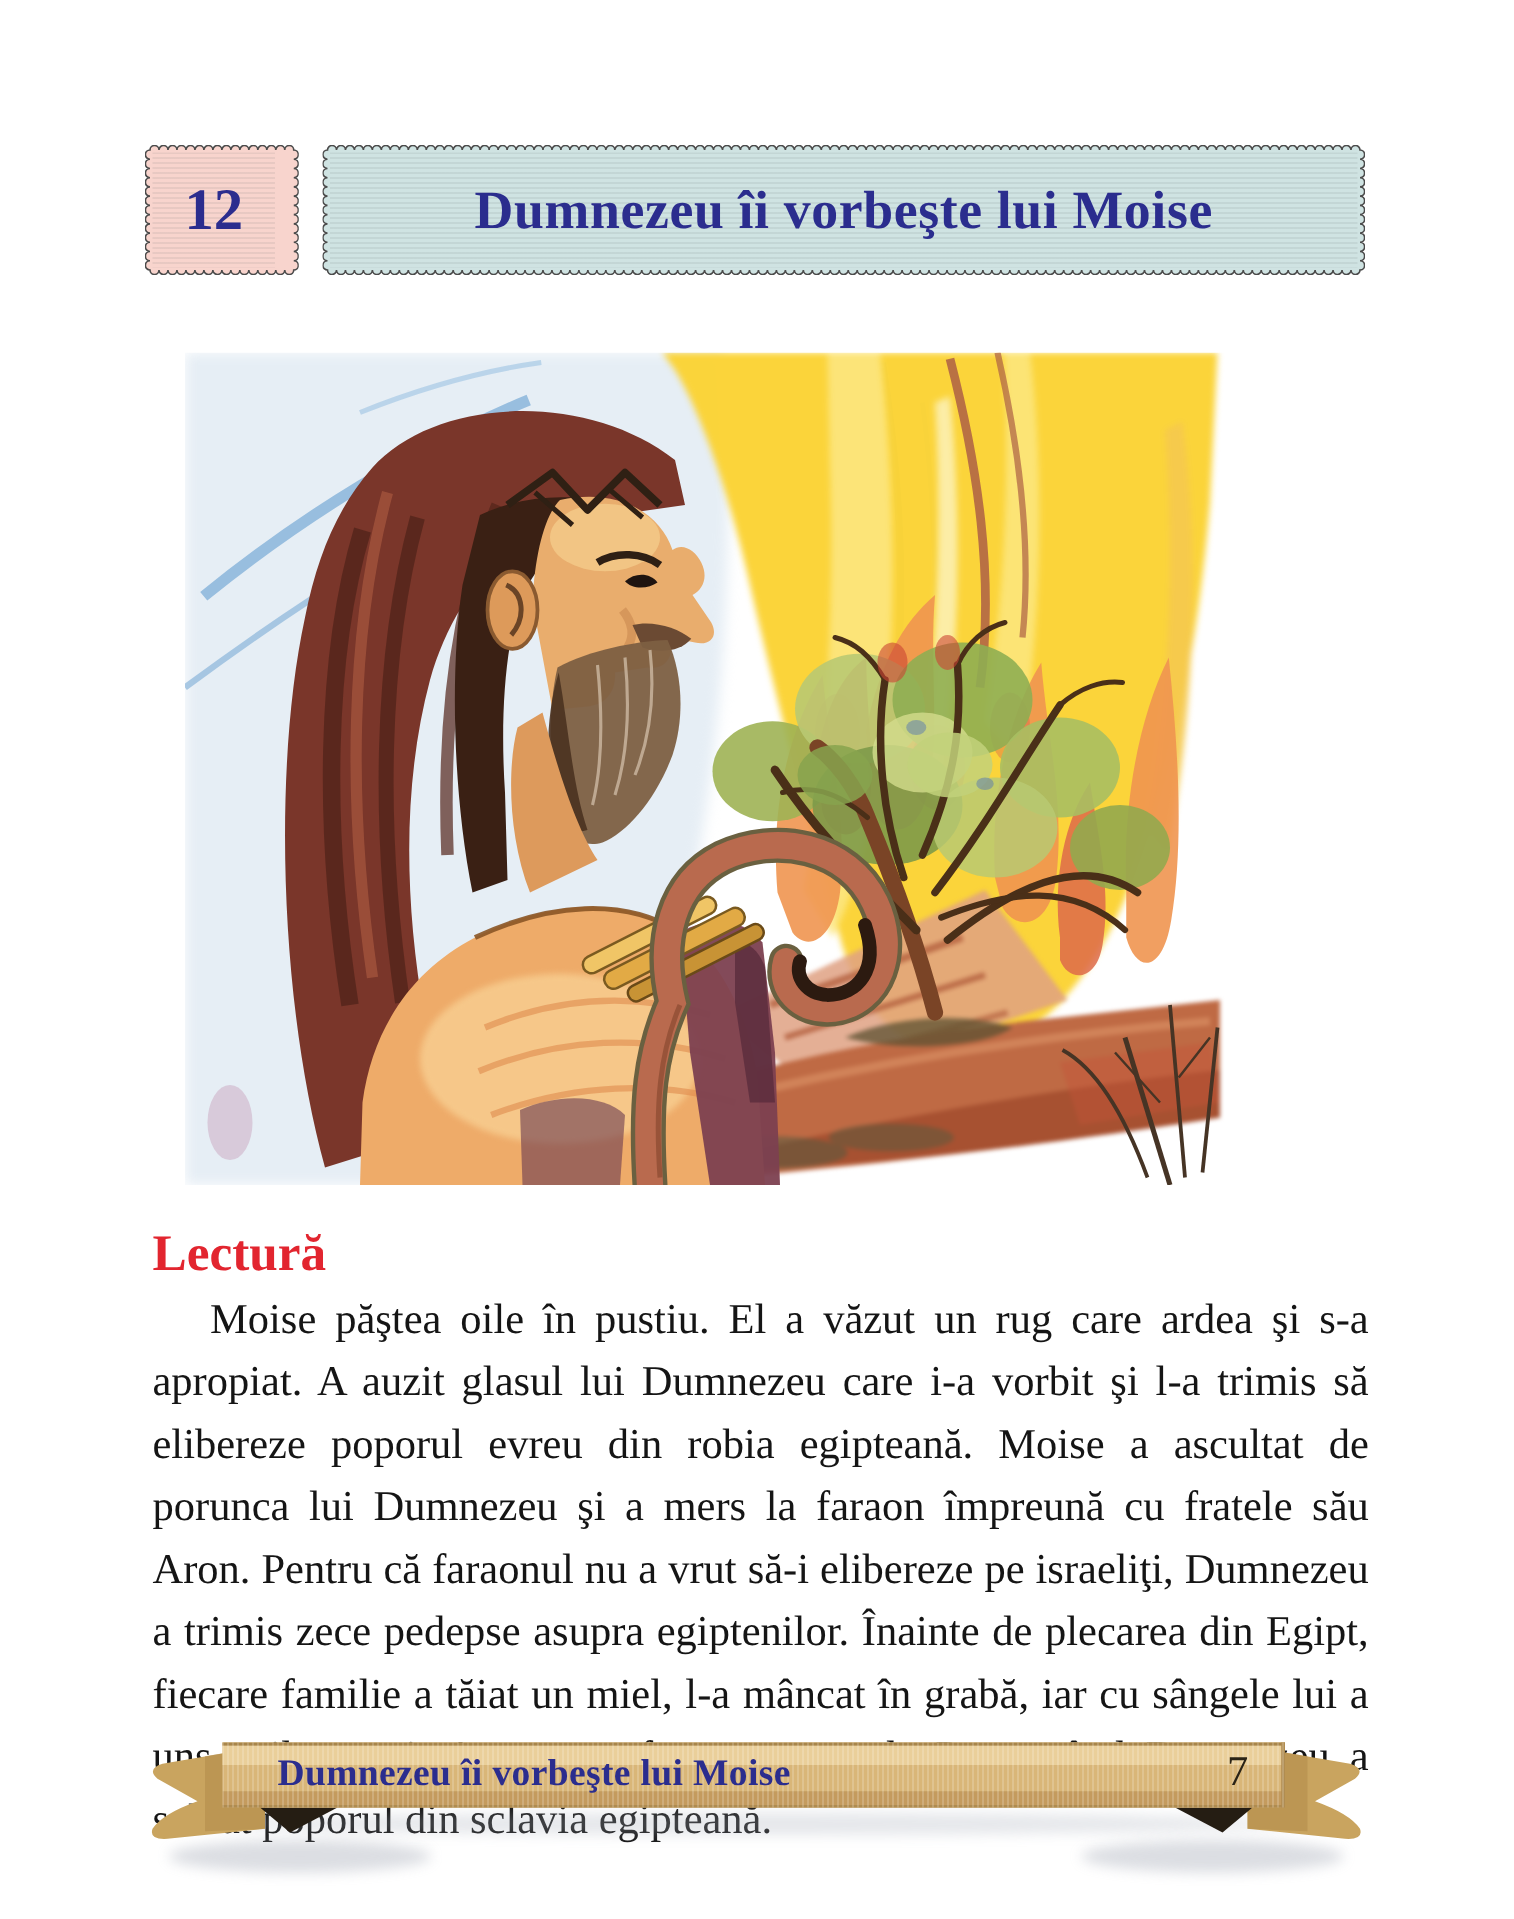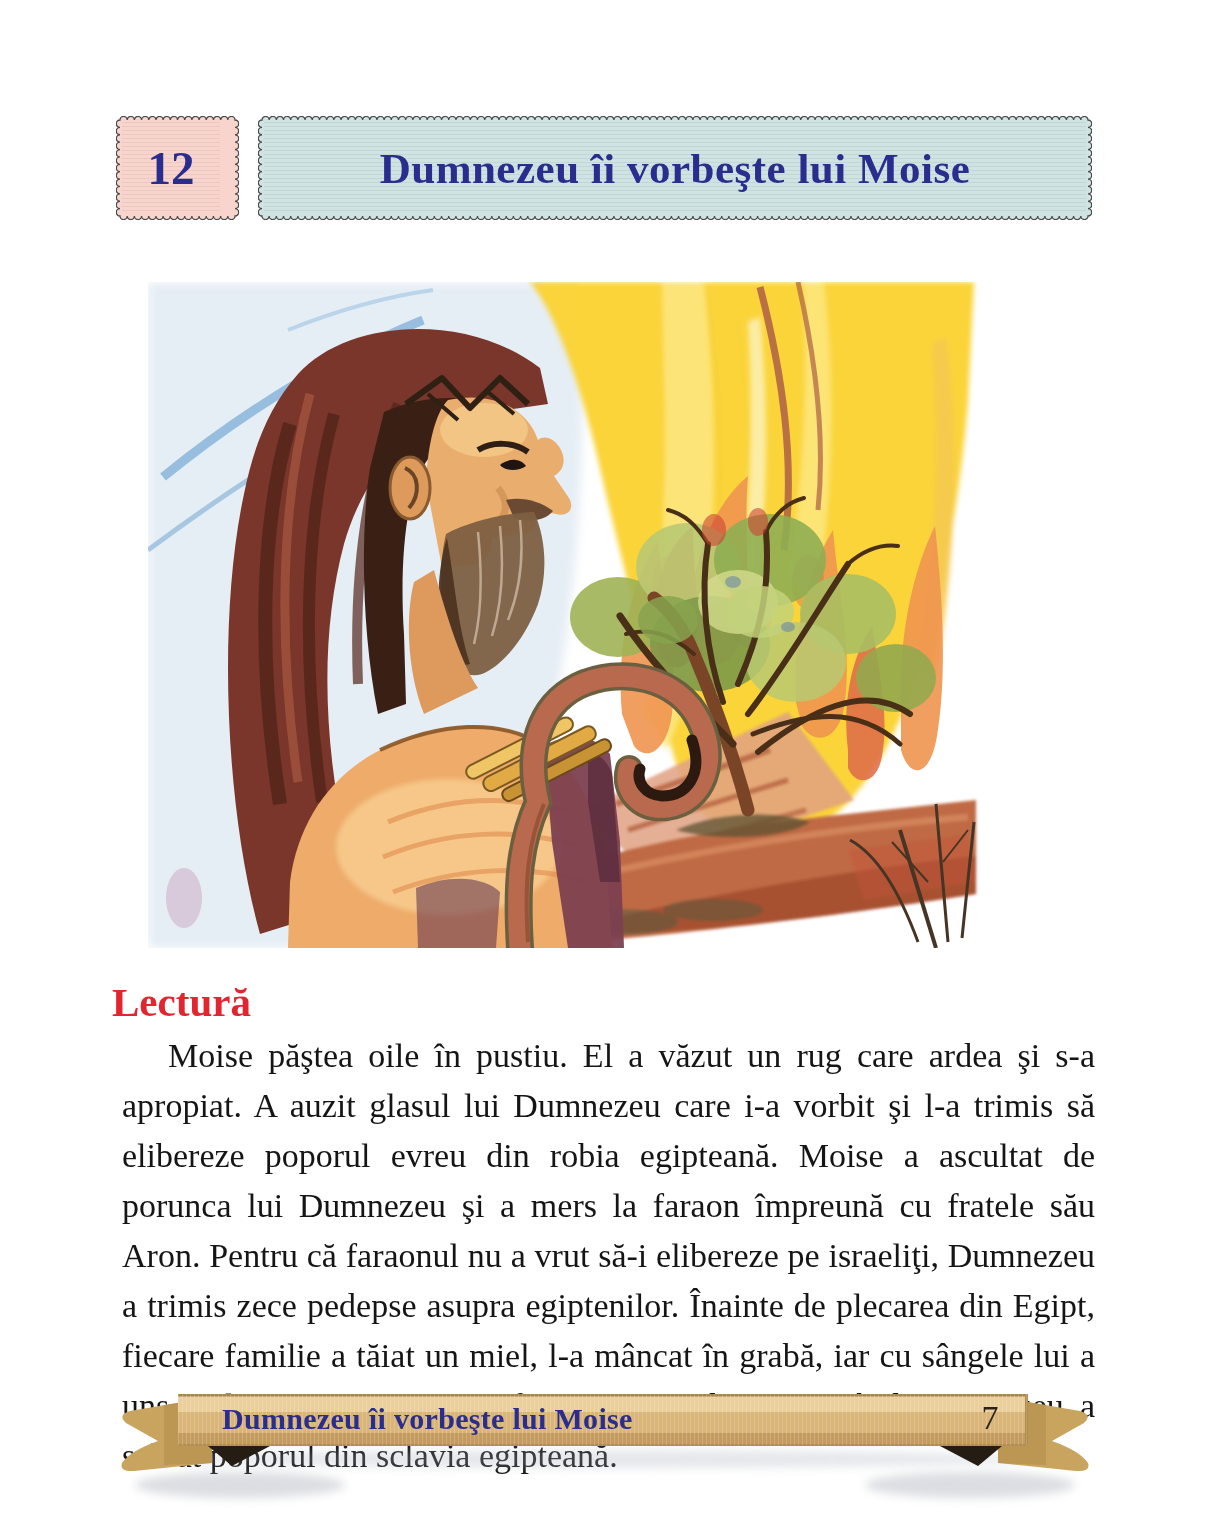--- a/index.html
+++ b/index.html
@@ -29,21 +29,21 @@
   #title-stamp .stamp-label{font-size:43px;letter-spacing:.5px;}
 
   
   #illustration{position:absolute;left:148px;top:282px;width:852px;height:666px;background:#fff;overflow:hidden;}
   .b1{filter:blur(1.5px);}
   .b2{filter:blur(2.5px);}
   .b3{filter:blur(5px);}
 
   
   #reading-heading{
-    position:absolute;left:112px;top:978px;
+    position:absolute;left:122px;top:978px;
     font-size:41px;font-weight:bold;color:#e2252f;
   }
   #reading-paragraph{
     position:absolute;left:122px;top:1031px;width:973px;
     font-size:34px;line-height:50px;color:#151515;
     text-align:justify;text-indent:46px;
   }
 
   
   #footer-ribbon{position:absolute;left:100px;top:1385px;width:1010px;height:150px;}

